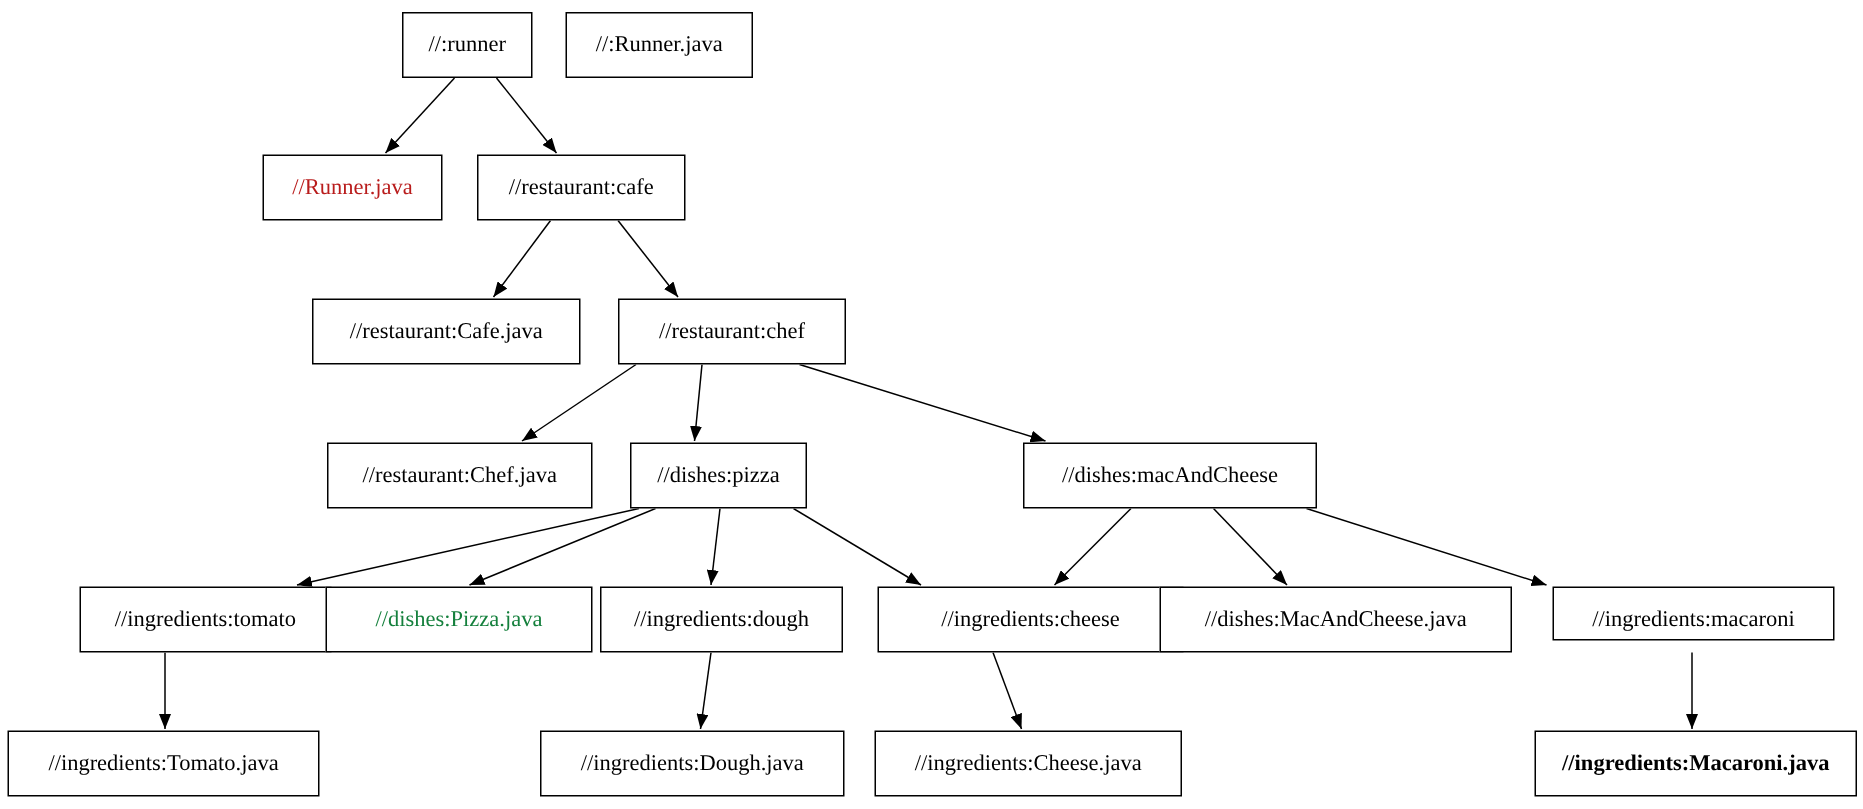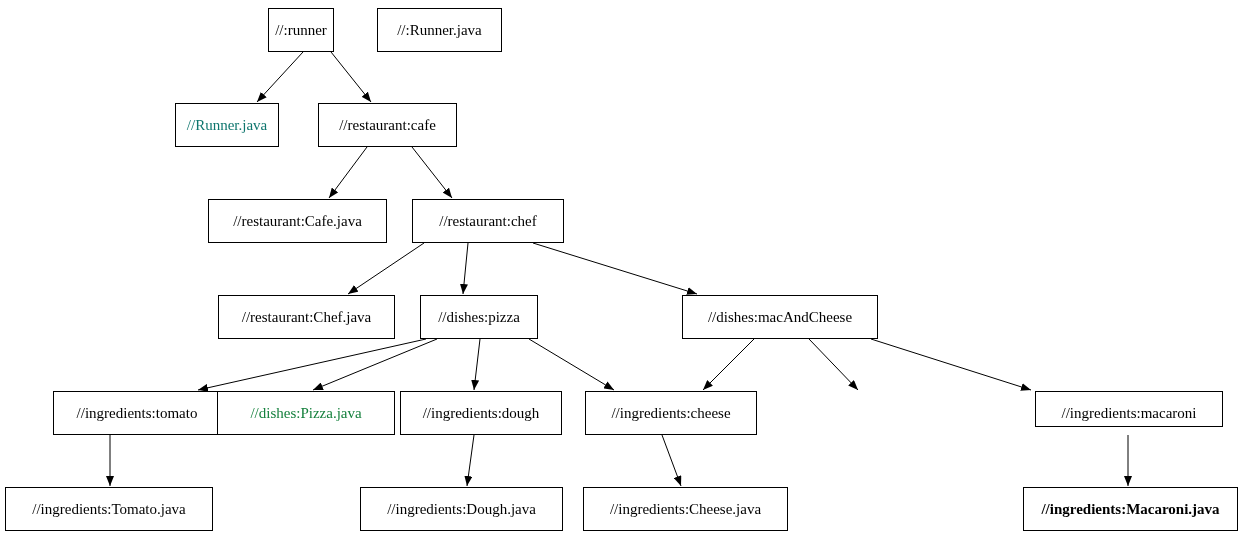--- a/index.html
+++ b/index.html
@@ -65,31 +65,32 @@
       <line x1="529" y1="339" x2="614" y2="390" stroke="#000000" marker-end="url(#arrowhead)"></line>
       <line x1="754" y1="339" x2="703" y2="390" stroke="#000000" marker-end="url(#arrowhead)"></line>
       <line x1="809" y1="339" x2="858" y2="390" stroke="#000000" marker-end="url(#arrowhead)"></line>
       <line x1="871" y1="339" x2="1031" y2="390" stroke="#000000" marker-end="url(#arrowhead)"></line>
       <line x1="110" y1="435" x2="110" y2="486" stroke="#000000" marker-end="url(#arrowhead)"></line>
       <line x1="474" y1="435" x2="467" y2="486" stroke="#000000" marker-end="url(#arrowhead)"></line>
       <line x1="662" y1="435" x2="681" y2="486" stroke="#000000" marker-end="url(#arrowhead)"></line>
       <line x1="1128" y1="435" x2="1128" y2="486" stroke="#000000" marker-end="url(#arrowhead)"></line>
     </svg>
 
-<div class="node" style="left: 268px; top: 8px; width: 66px; height: 44px; line-height: 42px; border-color: rgb(0, 0, 0); background: rgb(255, 255, 255); color: rgb(0, 0, 0);">//:runner</div>
+<div class="node" style="left: 268px; top: 8px; width: 87px; height: 44px; line-height: 42px; border-color: rgb(0, 0, 0); background: rgb(255, 255, 255); color: rgb(0, 0, 0);">//:runner</div>
     <div class="node" style="left: 377px; top: 8px; width: 125px; height: 44px; line-height: 42px; border-color: rgb(0, 0, 0); background: rgb(255, 255, 255); color: rgb(0, 0, 0);">//:Runner.java</div>
-    <div class="node" style="left: 175px; top: 103px; width: 104px; height: 44px; line-height: 42px; border-color: rgb(0, 0, 0); background: rgb(255, 255, 255); color: #0f766e;">//Runner.java</div>
+    <div class="node" style="left: 175px; top: 103px; width: 120px; height: 44px; line-height: 42px; border-color: rgb(0, 0, 0); background: rgb(255, 255, 255); color: #b91c1c;">//Runner.java</div>
     <div class="node" style="left: 318px; top: 103px; width: 139px; height: 44px; line-height: 42px; border-color: rgb(0, 0, 0); background: rgb(255, 255, 255); color: rgb(0, 0, 0);">//restaurant:cafe</div>
     <div class="node" style="left: 208px; top: 199px; width: 179px; height: 44px; line-height: 42px; border-color: rgb(0, 0, 0); background: rgb(255, 255, 255); color: rgb(0, 0, 0);">//restaurant:Cafe.java</div>
     <div class="node" style="left: 412px; top: 199px; width: 152px; height: 44px; line-height: 42px; border-color: rgb(0, 0, 0); background: rgb(255, 255, 255); color: rgb(0, 0, 0);">//restaurant:chef</div>
     <div class="node" style="left: 218px; top: 295px; width: 177px; height: 44px; line-height: 42px; border-color: rgb(0, 0, 0); background: rgb(255, 255, 255); color: rgb(0, 0, 0);">//restaurant:Chef.java</div>
     <div class="node" style="left: 420px; top: 295px; width: 118px; height: 44px; line-height: 42px; border-color: rgb(0, 0, 0); background: rgb(255, 255, 255); color: rgb(0, 0, 0);">//dishes:pizza</div>
     <div class="node" style="left: 682px; top: 295px; width: 196px; height: 44px; line-height: 42px; border-color: rgb(0, 0, 0); background: rgb(255, 255, 255); color: #000000;">//dishes:macAndCheese</div>
     <div class="node" style="left: 25px; top: 391px; width: 168px; height: 44px; line-height: 42px; border-color: rgb(0, 0, 0); background: rgb(255, 255, 255); color: rgb(0, 0, 0); margin-left: 28px;">//ingredients:tomato</div>
     <div class="node" style="left: 217px; top: 391px; width: 178px; height: 44px; line-height: 42px; border-color: rgb(0, 0, 0); background: rgb(255, 255, 255); color: #15803d;">//dishes:Pizza.java</div>
     <div class="node" style="left: 400px; top: 391px; width: 162px; height: 44px; line-height: 42px; border-color: rgb(0, 0, 0); background: rgb(255, 255, 255); color: rgb(0, 0, 0);">//ingredients:dough</div>
-    <div class="node" style="left: 585px; top: 391px; width: 172px; height: 44px; line-height: 42px; border-color: rgb(0, 0, 0); background: rgb(255, 255, 255); color: rgb(0, 0, 0);">//ingredients:cheese</div>
+    <div class="node" style="left: 585px; top: 391px; width: 204px; height: 44px; line-height: 42px; border-color: rgb(0, 0, 0); background: rgb(255, 255, 255); color: rgb(0, 0, 0);">//ingredients:cheese</div>
+    <div class="node" style="left: 773px; top: 391px; width: 235px; height: 44px; line-height: 42px; border-color: rgb(0, 0, 0); background: rgb(255, 255, 255); color: rgb(0, 0, 0);">//dishes:MacAndCheese.java</div>
     <div class="node" style="left: 1035px; top: 391px; width: 188px; height: 36px; line-height: 42px; border-color: rgb(0, 0, 0); background: rgb(255, 255, 255); color: rgb(0, 0, 0);">//ingredients:macaroni</div>
     <div class="node" style="left: 5px; top: 487px; width: 208px; height: 44px; line-height: 42px; border-color: rgb(0, 0, 0); background: rgb(255, 255, 255); color: rgb(0, 0, 0);">//ingredients:Tomato.java</div>
     <div class="node" style="left: 360px; top: 487px; width: 203px; height: 44px; line-height: 42px; border-color: rgb(0, 0, 0); background: rgb(255, 255, 255); color: rgb(0, 0, 0);">//ingredients:Dough.java</div>
     <div class="node" style="left: 583px; top: 487px; width: 205px; height: 44px; line-height: 42px; border-color: rgb(0, 0, 0); background: rgb(255, 255, 255); color: rgb(0, 0, 0);">//ingredients:Cheese.java</div>
     <div class="node" style="left: 1023px; top: 487px; width: 215px; height: 44px; line-height: 42px; border-color: rgb(0, 0, 0); background: rgb(255, 255, 255); color: rgb(0, 0, 0); font-weight: bold;">//ingredients:Macaroni.java</div>
   </div>
 
 </body></html>

